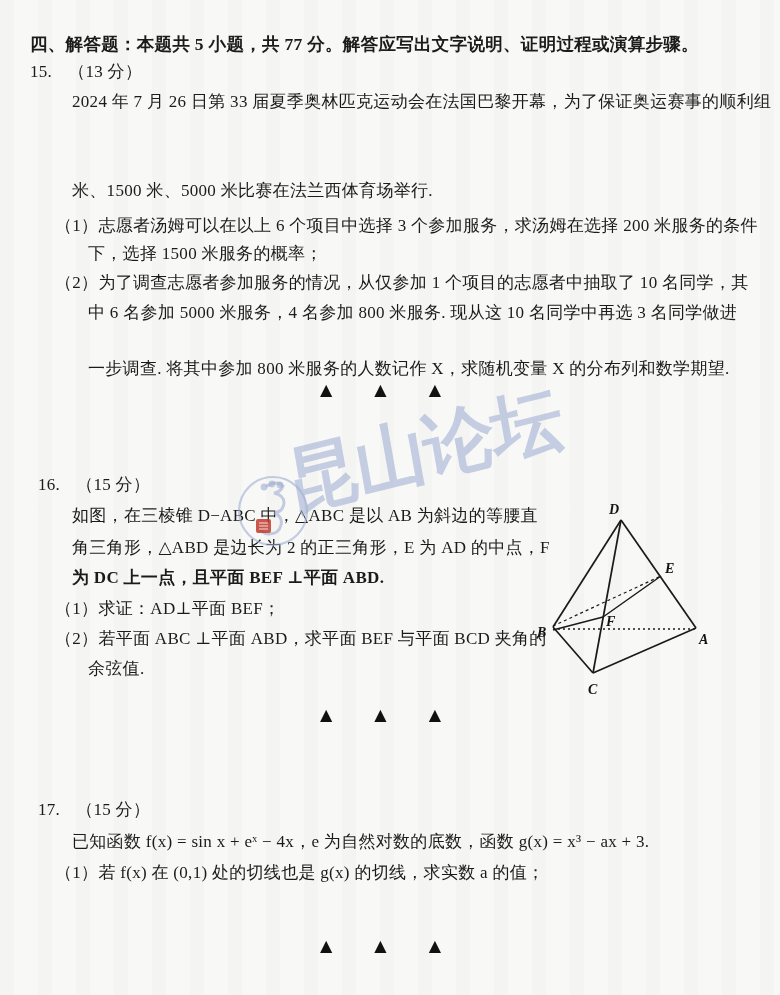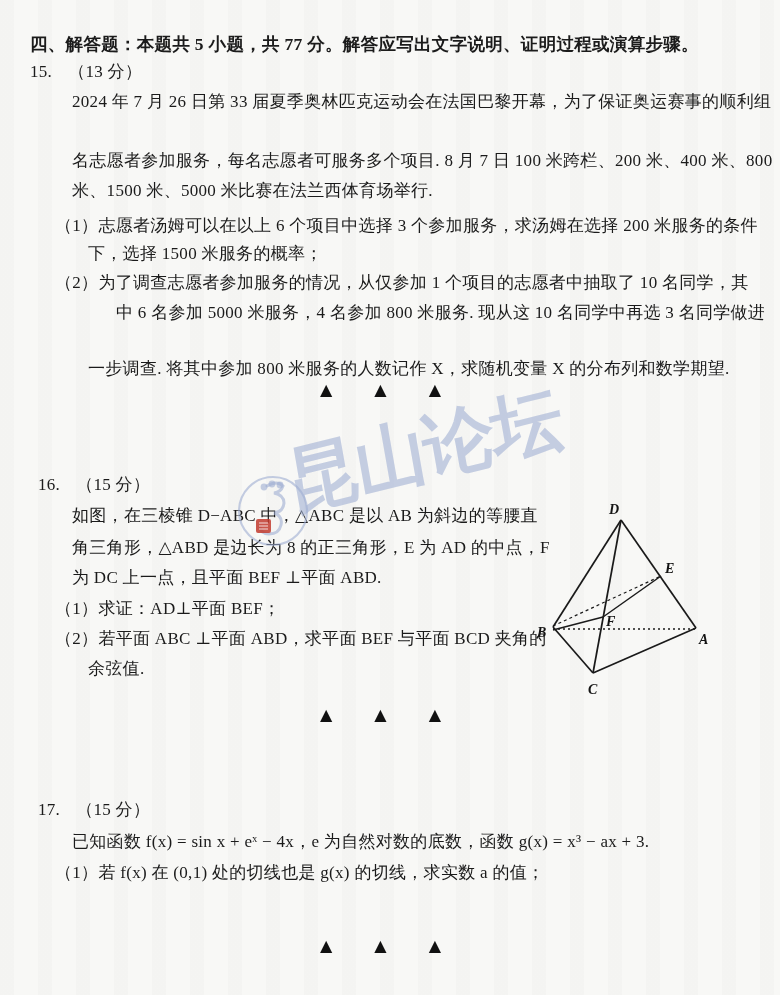--- a/index.html
+++ b/index.html
@@ -37,26 +37,25 @@
 <body>
 
 <div class="page">
 
   <div class="line bold" style="left:30px; top:33px;">四、解答题：本题共 5 小题，共 77 分。解答应写出文字说明、证明过程或演算步骤。</div>
 
   <div class="line prob-head" style="left:30px; top:61px;">
     <span>15.</span><span class="score">（13 分）</span>
   </div>
   <div class="line" style="left:72px; top:91px;">2024 年 7 月 26 日第 33 届夏季奥林匹克运动会在法国巴黎开幕，为了保证奥运赛事的顺利组</div>
-  <div class="line" style="left:72px; top:150px;">名志愿者参加服务，每名志愿者可服务多个项目. 8 月 7 日 100 米跨栏、200 米、400 米、800</div>
   <div class="line" style="left:72px; top:180px;">米、1500 米、5000 米比赛在法兰西体育场举行.</div>
   <div class="line" style="left:55px; top:215px;">（1）志愿者汤姆可以在以上 6 个项目中选择 3 个参加服务，求汤姆在选择 200 米服务的条件</div>
   <div class="line" style="left:88px; top:243px;">下，选择 1500 米服务的概率；</div>
   <div class="line" style="left:55px; top:272px;">（2）为了调查志愿者参加服务的情况，从仅参加 1 个项目的志愿者中抽取了 10 名同学，其</div>
-  <div class="line" style="left:88px; top:302px;margin-left:28px;">中 6 名参加 5000 米服务，4 名参加 800 米服务. 现从这 10 名同学中再选 3 名同学做进</div>
+  <div class="line" style="left:88px; top:302px;">中 6 名参加 5000 米服务，4 名参加 800 米服务. 现从这 10 名同学中再选 3 名同学做进</div>
   <div class="line" style="left:88px; top:334px;margin-top:24px;">一步调查. 将其中参加 800 米服务的人数记作 X，求随机变量 X 的分布列和数学期望.</div>
 
   <div class="markers" style="left:320px; top:380px;">
     <span>▲</span>
     <span>▲</span>
     <span>▲</span>
   </div>
 
   <svg class="watermark-logo" width="82" height="80" viewBox="0 0 82 80">
     <circle cx="40" cy="39" r="34" fill="none" stroke="rgba(158,174,210,0.6)" stroke-width="2.2"></circle>
@@ -66,22 +65,22 @@
     <circle cx="47" cy="13" r="3.4" fill="rgba(158,174,210,0.6)"></circle>
     <rect x="23" y="47" width="15" height="14" rx="2" fill="rgba(194,59,46,0.85)"></rect>
     <path d="M26 51 h9 M26 54 h9 M26 57 h9" stroke="rgba(255,255,255,0.8)" stroke-width="1"></path>
   </svg>
   <div class="watermark-text">昆山论坛</div>
 
   <div class="line prob-head" style="left:38px; top:474px;">
     <span>16.</span><span class="score">（15 分）</span>
   </div>
   <div class="line" style="left:72px; top:505px;">如图，在三棱锥 D−ABC 中，△ABC 是以 AB 为斜边的等腰直</div>
-  <div class="line" style="left:72px; top:537px;">角三角形，△ABD 是边长为 8 的正三角形，E 为 AD 的中点，F</div>
-  <div class="line" style="left:72px; top:567px;">为 DC 上一点，且平面 BEF ⊥平面 ABD.</div>
+  <div class="line" style="left:72px; top:537px;">角三角形，△ABD 是边长为 2 的正三角形，E 为 AD 的中点，F</div>
+  <div class="line" style="left:72px; top:567px;font-weight:bold;">为 DC 上一点，且平面 BEF ⊥平面 ABD.</div>
   <div class="line" style="left:55px; top:598px;">（1）求证：AD⊥平面 BEF；</div>
   <div class="line" style="left:55px; top:628px;">（2）若平面 ABC ⊥平面 ABD，求平面 BEF 与平面 BCD 夹角的</div>
   <div class="line" style="left:88px; top:658px;">余弦值.</div>
 
   <svg class="figure" width="195" height="205" viewBox="0 0 195 205">
 
     <line x1="28" y1="131" x2="171" y2="131" stroke="#1a1a1a" stroke-width="1.3" stroke-dasharray="2 3"></line>
 
     <line x1="28" y1="128" x2="136" y2="78" stroke="#1a1a1a" stroke-width="1.2" stroke-dasharray="3 3"></line>
 

